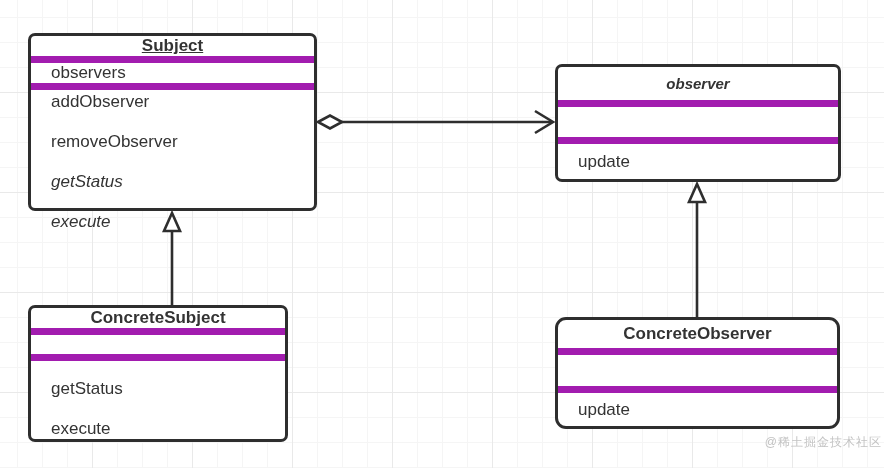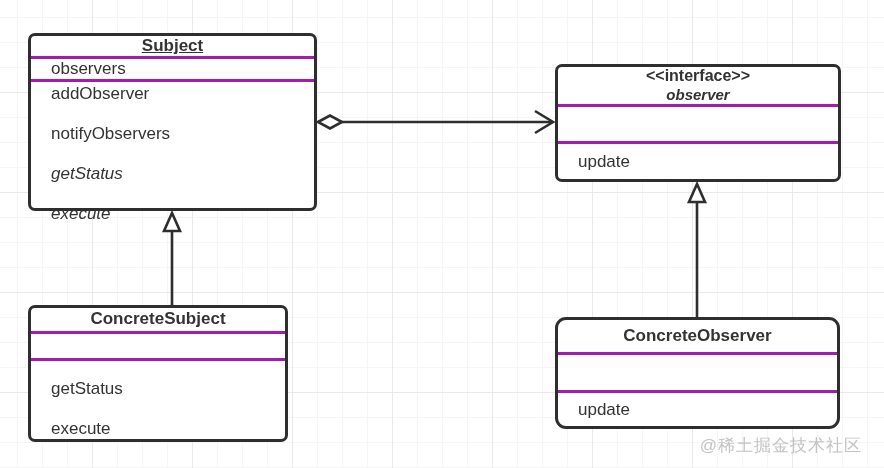--- a/index.html
+++ b/index.html
@@ -27,21 +27,21 @@
     box-sizing: border-box;
     background: #ffffff;
     border: 3px solid #2e2e2e;
     border-radius: 7px;
     color: #333333;
     display: flex;
     flex-direction: column;
   }
   .sec {
     box-sizing: border-box;
-    border-bottom: 3px solid #a21caf;
+    border-bottom: 7px solid #a21caf;
   }
   .sec:last-child { border-bottom: none; gap: 20px; }
   .sec.title {
     text-align: center;
     font-weight: bold;
     font-size: 17px;
     display: flex;
     flex-direction: column;
     justify-content: center;
   }
@@ -59,23 +59,23 @@
   .sec.list div { line-height: 20px; }
   .italic { font-style: italic; }
   #arrow-layer {
     position: absolute;
     left: 0; top: 0;
     width: 884px; height: 468px;
     pointer-events: none;
   }
   #watermark {
     position: absolute;
-    right: 22px;
+    right: 2px;
     top: 434px;
-    font-size: 17px;
+    font-size: 12px;
     color: #c3c3c3;
     letter-spacing: 1px;
   }
 </style>
 </head>
 <body>
 
 <div id="canvas">
 
   <svg id="arrow-layer" viewBox="0 0 884 468" xmlns="http://www.w3.org/2000/svg">
@@ -99,29 +99,28 @@
 
   <div class="uml-class" style="left:28px; top:33px; width:289px; height:178px;">
     <div class="sec title" style="height:36px;">
       <span class="underlined">Subject</span>
     </div>
     <div class="sec body" style="height:36px;">
       <div>observers</div>
     </div>
     <div class="sec body list" style="flex:1; padding-top:2px;">
       <div>addObserver</div>
-      <div>notifyObservers</div>
+      <div>removeObserver</div>
       <div class="italic">getStatus</div>
       <div class="italic">execute</div>
     </div>
   </div>
 
   <div class="uml-class" style="left:555px; top:64px; width:286px; height:118px;">
     <div class="sec title" style="height:40px;">
-      <span class="stereotype">&lt;&lt;interface&gt;&gt;</span>
       <span class="iface-name">observer</span>
     </div>
     <div class="sec body" style="height:37px;"></div>
     <div class="sec body" style="flex:1;">
       <div>update</div>
     </div>
   </div>
 
   <div class="uml-class" style="left:28px; top:305px; width:260px; height:137px;">
     <div class="sec title" style="height:35px;">

